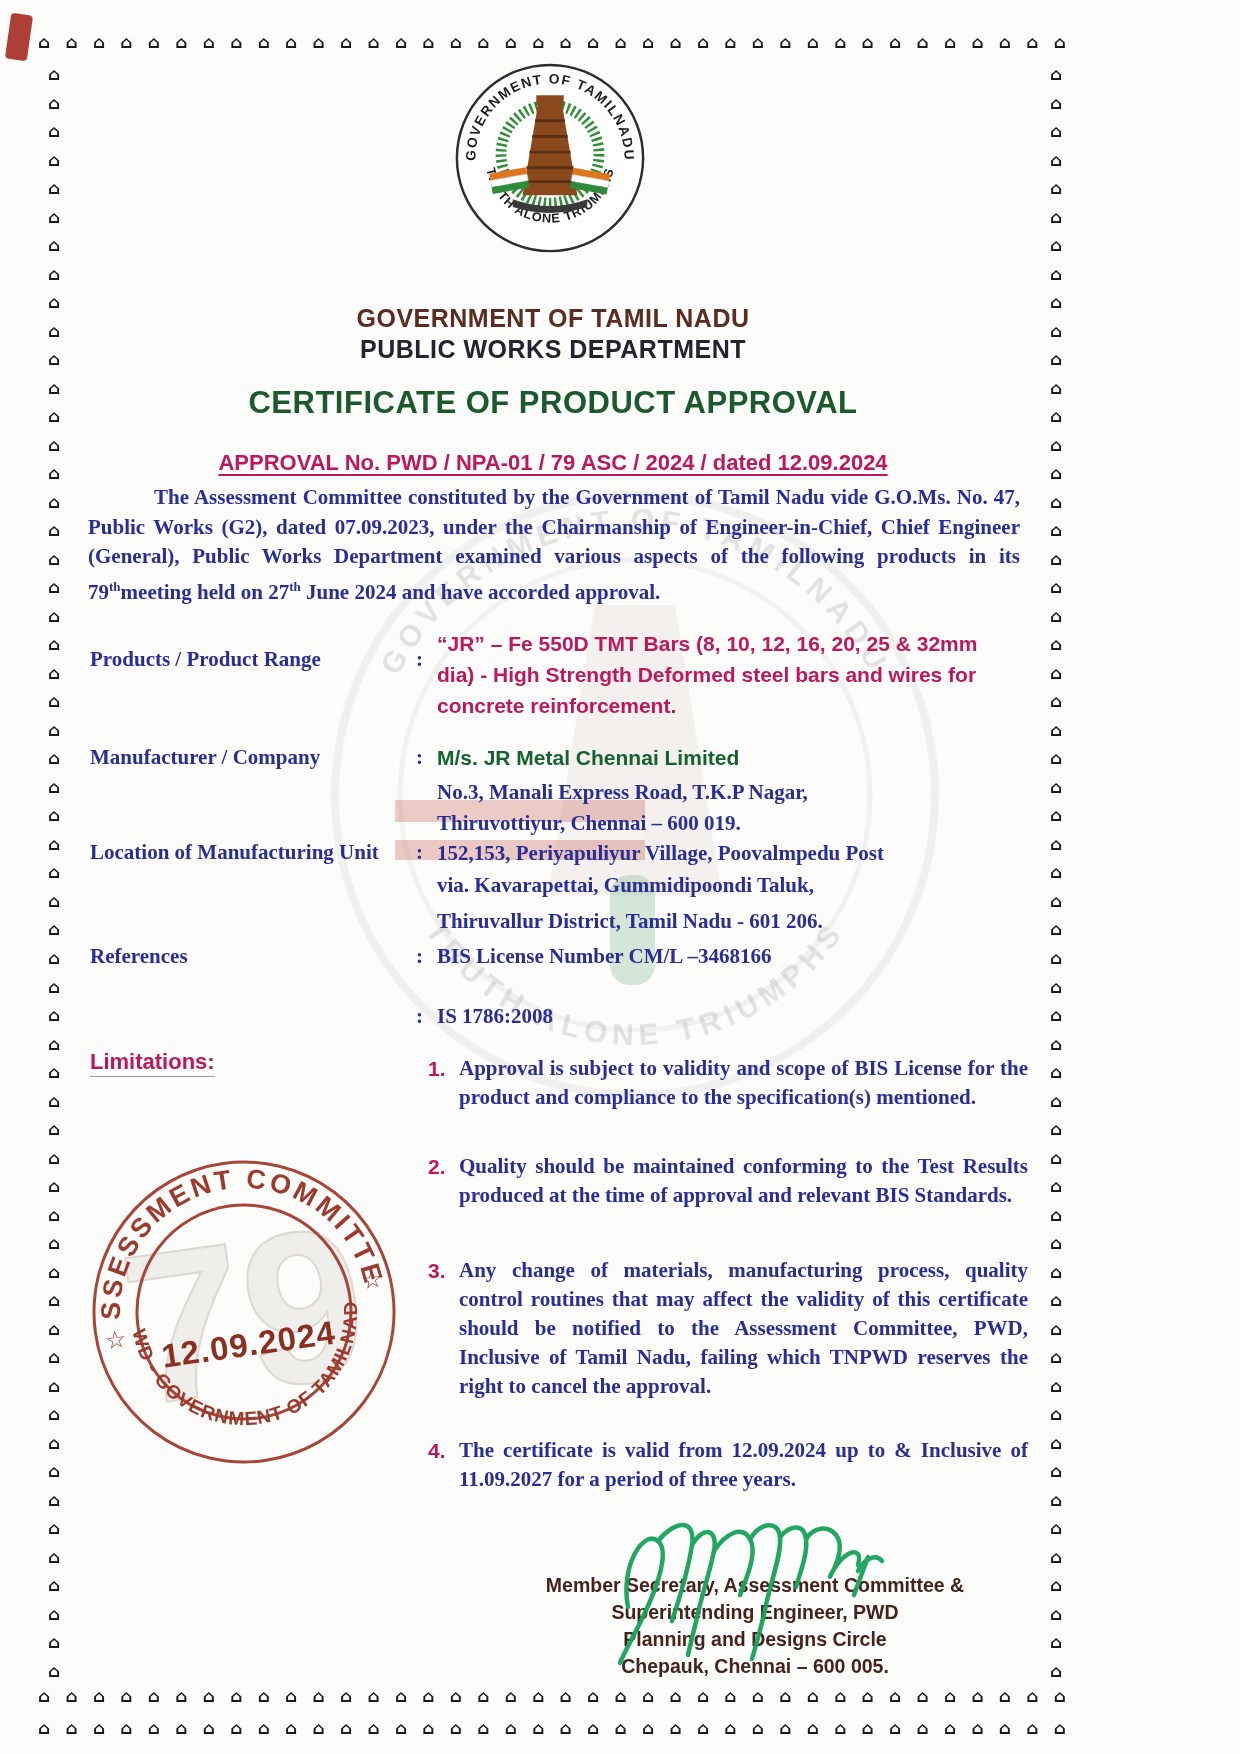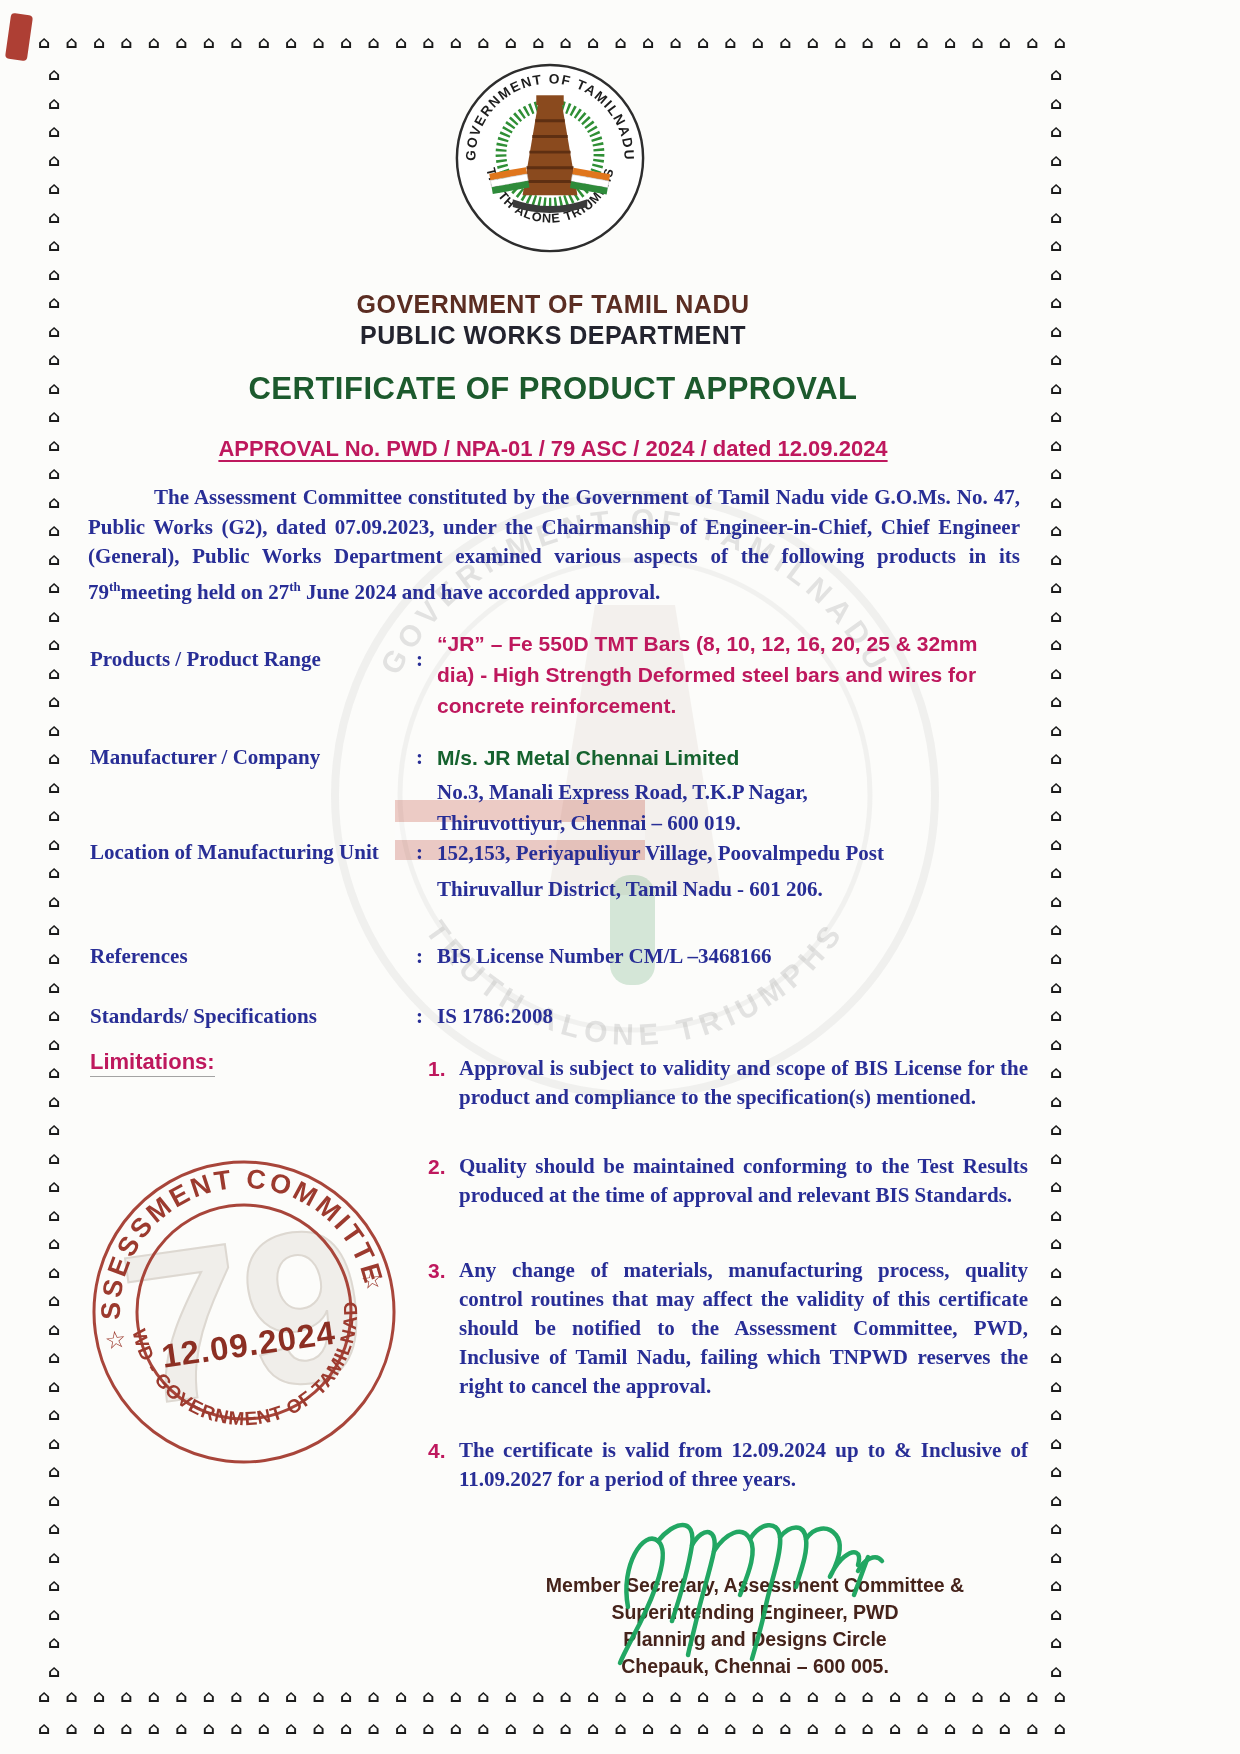--- a/index.html
+++ b/index.html
@@ -2,21 +2,21 @@
 <html><head>
 <meta charset="utf-8">
 <style>
   html,body{margin:0;padding:0;background:#e9e9e9;}
   .page{
     position:relative;width:1240px;height:1754px;margin:0 auto;
     background:#fcfcfa;overflow:hidden;
     font-family:"Liberation Sans","DejaVu Sans",sans-serif;font-weight:bold;
   }
   .abs{position:absolute;}
-  .centerband{left:38px;width:1030px;text-align:center;}
+  .centerband{left:38px;width:1030px;text-align:center;margin-top:14px;}
   .maroon{color:#5b2d22;}
   .navy{color:#23242f;}
   .green-title{color:#1c5a2d;}
   .red{color:#be185d;}
   .blue{color:#282e96;font-family:Liberation Serif, serif;}
   .company-green{color:#15622e;}
   .sig-brown{color:#45231b;}
   .h1{font-size:25px;letter-spacing:.5px;}
   .title{font-size:31px;letter-spacing:.5px;}
   .approval{font-size:22px;text-decoration:underline;text-underline-offset:4px;}
@@ -351,28 +351,28 @@
   <div class="abs fval" style="left:437px;top:742px;width:585px;z-index:1;">
     <div class="company-green">M/s. JR Metal Chennai Limited</div>
     <div class="blue" style="margin-top:4px;">No.3, Manali Express Road, T.K.P Nagar,</div>
     <div class="blue">Thiruvottiyur, Chennai – 600 019.</div>
   </div>
 
   <div class="abs flabel blue" style="left:90px;top:837px;width:320px;z-index:1;">Location of Manufacturing Unit</div>
   <div class="abs flabel blue" style="left:416px;top:837px;z-index:1;">:</div>
   <div class="abs fval blue" style="left:437px;top:837px;width:585px;line-height:32px;z-index:1;">
     <div>152,153, Periyapuliyur Village, Poovalmpedu Post</div>
+    <div>via. Kavarapettai, Gummidipoondi Taluk,</div>
     <div style="margin-top:4px;">Thiruvallur District, Tamil Nadu - 601 206.</div>
   </div>
 
   <div class="abs flabel blue" style="left:90px;top:941px;width:330px;z-index:1;">References</div>
   <div class="abs flabel blue" style="left:416px;top:941px;z-index:1;">:</div>
   <div class="abs fval blue" style="left:437px;top:941px;width:585px;z-index:1;">BIS License Number CM/L –3468166</div>
 
-  <div class="abs flabel blue" style="left:90px;top:1001px;width:330px;z-index:1;">Standards/ Specifications</div>
   <div class="abs flabel blue" style="left:416px;top:1001px;z-index:1;">:</div>
   <div class="abs fval blue" style="left:437px;top:1001px;width:585px;z-index:1;">IS 1786:2008</div>
 
   <div class="abs" style="left:90px;top:1049px;z-index:1;">
     <span class="red lim-head">Limitations:</span>
   </div>
 
   <div class="limitem" style="top:1054px;z-index:1;">
     <span class="limnum red">1.</span>
     <span class="limtxt blue">Approval is subject to validity and scope of BIS License for the product and compliance to the specification(s) mentioned.</span>

